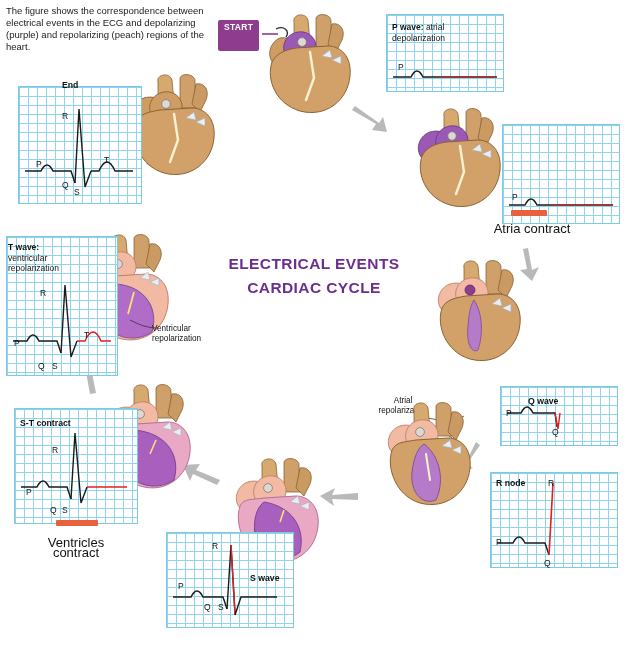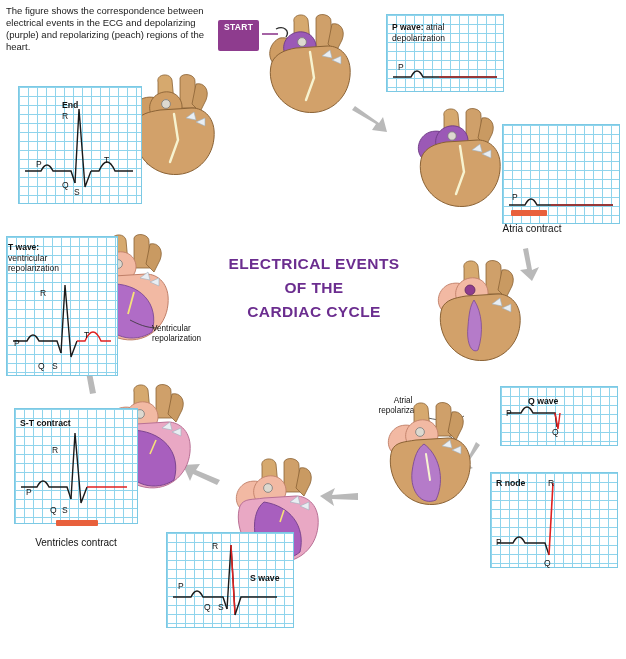--- a/index.html
+++ b/index.html
@@ -56,21 +56,21 @@
     line-height: 10.5px;
     color: #111;
   }
   .lbl b { font-weight: bold; }
   .lbl-title {
     font-size: 8.7px;
     font-weight: bold;
     color: #111;
   }
   .small-note {
-    font-size: 10px;
+    font-size: 13px;
     line-height: 10px;
     color: #111;
     text-align: center;
   }
   .leader {
     font-size: 8.2px;
     line-height: 10px;
     color: #111;
   }
 
@@ -100,21 +100,20 @@
 </style>
 </head>
 <body>
 
 <div id="page">
 
   <div class="abs caption" style="left:6px; top:5px;">The figure shows the correspondence between electrical events in the ECG and depolarizing (purple) and repolarizing (peach) regions of the heart.</div>
 
   <div class="abs center-title" style="left:196px; top:252px; width:236px;">
     <div>ELECTRICAL EVENTS</div>
-    <div>OF THE</div>
     <div>CARDIAC CYCLE</div>
   </div>
 
   <div class="abs heart" style="left:236px; top:8px;">
     <svg width="140" height="110" viewBox="0 0 140 110">
 
       <path d="M58 14 C56 6 70 4 72 12 L74 34 L58 34 Z" fill="#d6a96e" stroke="#8a6235" stroke-width="0.8"></path>
       <path d="M80 10 C82 4 96 6 95 14 L96 40 L80 40 Z" fill="#cfa06a" stroke="#8a6235" stroke-width="0.8"></path>
       <path d="M96 16 C104 14 110 22 106 32 L100 44 L92 36 Z" fill="#c99a62" stroke="#8a6235" stroke-width="0.8"></path>
 
@@ -397,20 +396,20 @@
     </svg>
   </div>
 
   <div class="abs ecg" style="left:18px; top:86px; width:124px; height:118px;">
     <svg width="122" height="116" viewBox="0 0 122 116">
       <path d="M6 84 L22 84 Q28 72 34 84 L48 84 L52 84 L56 96" fill="none" stroke="#1a1a1a" stroke-width="1.4"></path>
       <path d="M56 96 L60 22 L66 100 L72 84" fill="none" stroke="#1a1a1a" stroke-width="1.4"></path>
       <path d="M72 84 L80 84 Q88 66 96 84 L114 84" fill="none" stroke="#1a1a1a" stroke-width="1.4"></path>
     </svg>
   </div>
-  <div class="abs lbl-title" style="left:62px; top:100px;">End</div>
+  <div class="abs lbl-title" style="left:62px; top:80px;">End</div>
   <div class="abs lbl" style="left:36px; top:159px;">P</div>
   <div class="abs lbl" style="left:62px; top:180px;">Q</div>
   <div class="abs lbl" style="left:74px; top:187px;">S</div>
   <div class="abs lbl" style="left:62px; top:111px;">R</div>
   <div class="abs lbl" style="left:104px; top:155px;">T</div>
 
 </div>
 
 </body></html>

